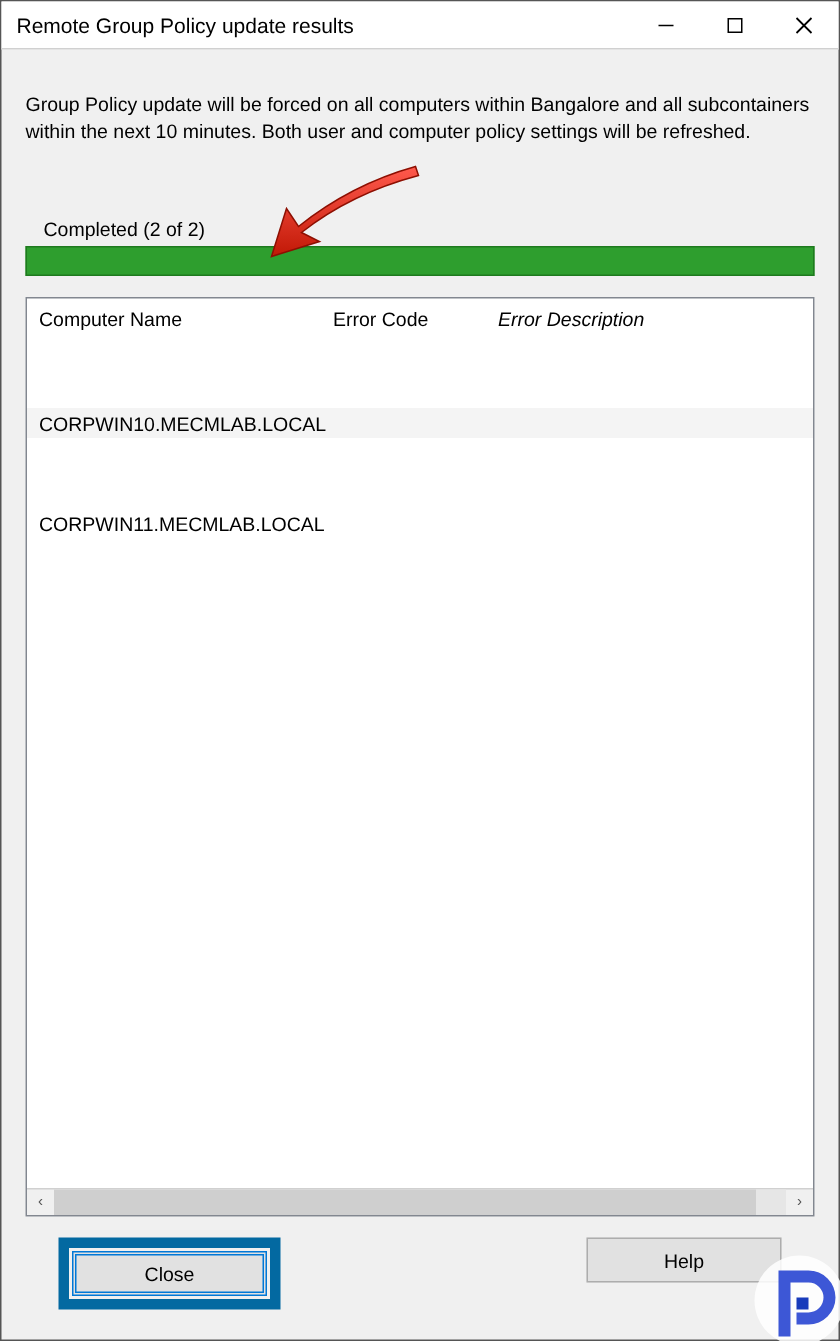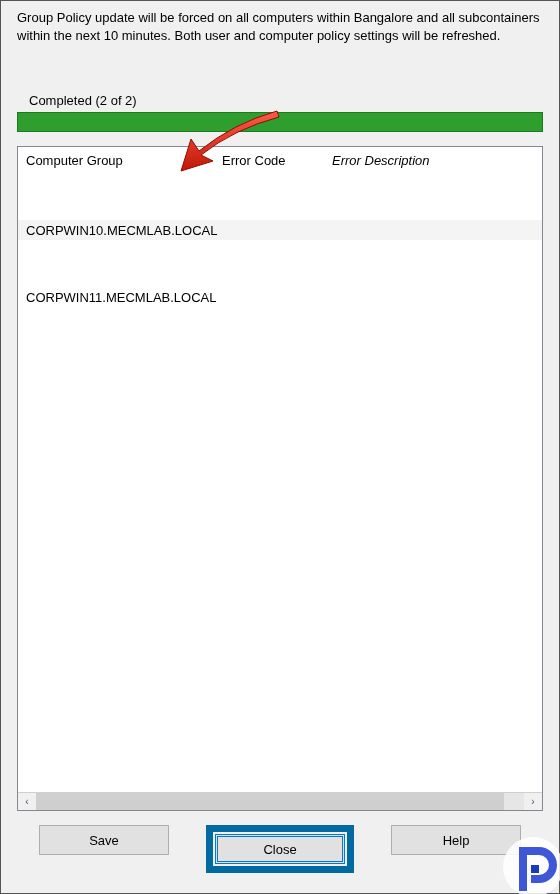--- a/index.html
+++ b/index.html
@@ -38,21 +38,21 @@
   .win-btn {
     width: 46px;
     display: flex;
     align-items: center;
     justify-content: center;
     font-size: 14px;
     color: #000;
   }
   .win-btn svg { width: 12px; height: 12px; }
   .content {
-    padding: 8px 16px 0 16px;
+    padding: 28px 16px 0 16px;
     flex: 1;
     display: flex;
     flex-direction: column;
   }
   .description {
     font-size: 13px;
     line-height: 1.4;
     margin-bottom: 48px;
   }
   .progress-label {
@@ -180,31 +180,52 @@
     width: 64px;
     height: 64px;
     pointer-events: none;
   }
 </style>
 </head>
 <body>
 
 <div class="window">
 
+  <div class="titlebar">
+    <div class="titlebar-title">Remote Group Policy update results</div>
+    <div class="win-controls">
+      <div class="win-btn">
+        <svg viewBox="0 0 12 12">
+            <line x1="1" y1="6" x2="11" y2="6" stroke="#000" stroke-width="1"></line>
+          </svg>
+      </div>
+      <div class="win-btn">
+        <svg viewBox="0 0 12 12">
+            <rect x="1.5" y="1.5" width="9" height="9" fill="none" stroke="#000" stroke-width="1"></rect>
+          </svg>
+      </div>
+      <div class="win-btn">
+        <svg viewBox="0 0 12 12">
+            <line x1="1" y1="1" x2="11" y2="11" stroke="#000" stroke-width="1.2"></line>
+            <line x1="11" y1="1" x2="1" y2="11" stroke="#000" stroke-width="1.2"></line>
+          </svg>
+      </div>
+    </div>
+  </div>
 
   <div class="content">
 
     <div class="description">Group Policy update will be forced on all computers within Bangalore and all subcontainers within the next 10 minutes. Both user and computer policy settings will be refreshed.</div>
 
     <div class="progress-label">Completed (2 of 2)</div>
     <div class="progress-bar"></div>
 
     <div class="list-panel">
       <div class="list-header">
-        <div class="col-name">Computer Group</div>
+        <div class="col-name">Computer Name</div>
         <div class="col-code">Error Code</div>
         <div class="col-desc">Error Description</div>
       </div>
 
 
       <div class="list-body">
         <div class="data-row alt">
           <div class="col-name">CORPWIN10.MECMLAB.LOCAL</div>
           <div class="col-code"></div>
           <div class="col-desc"></div>
@@ -219,21 +240,20 @@
       <div class="hscroll">
         <div class="hscroll-arrow">‹</div>
         <div class="hscroll-track">
           <div class="hscroll-thumb"></div>
         </div>
         <div class="hscroll-arrow">›</div>
       </div>
     </div>
 
     <div class="button-row">
-      <div class="btn">Save</div>
       <div class="highlight-box">
         <div class="btn focused">Close</div>
       </div>
       <div class="btn">Help</div>
     </div>
 
   </div>
 
   <svg class="arrow-annotation" width="110" height="70" viewBox="0 0 110 70">
     <defs>

